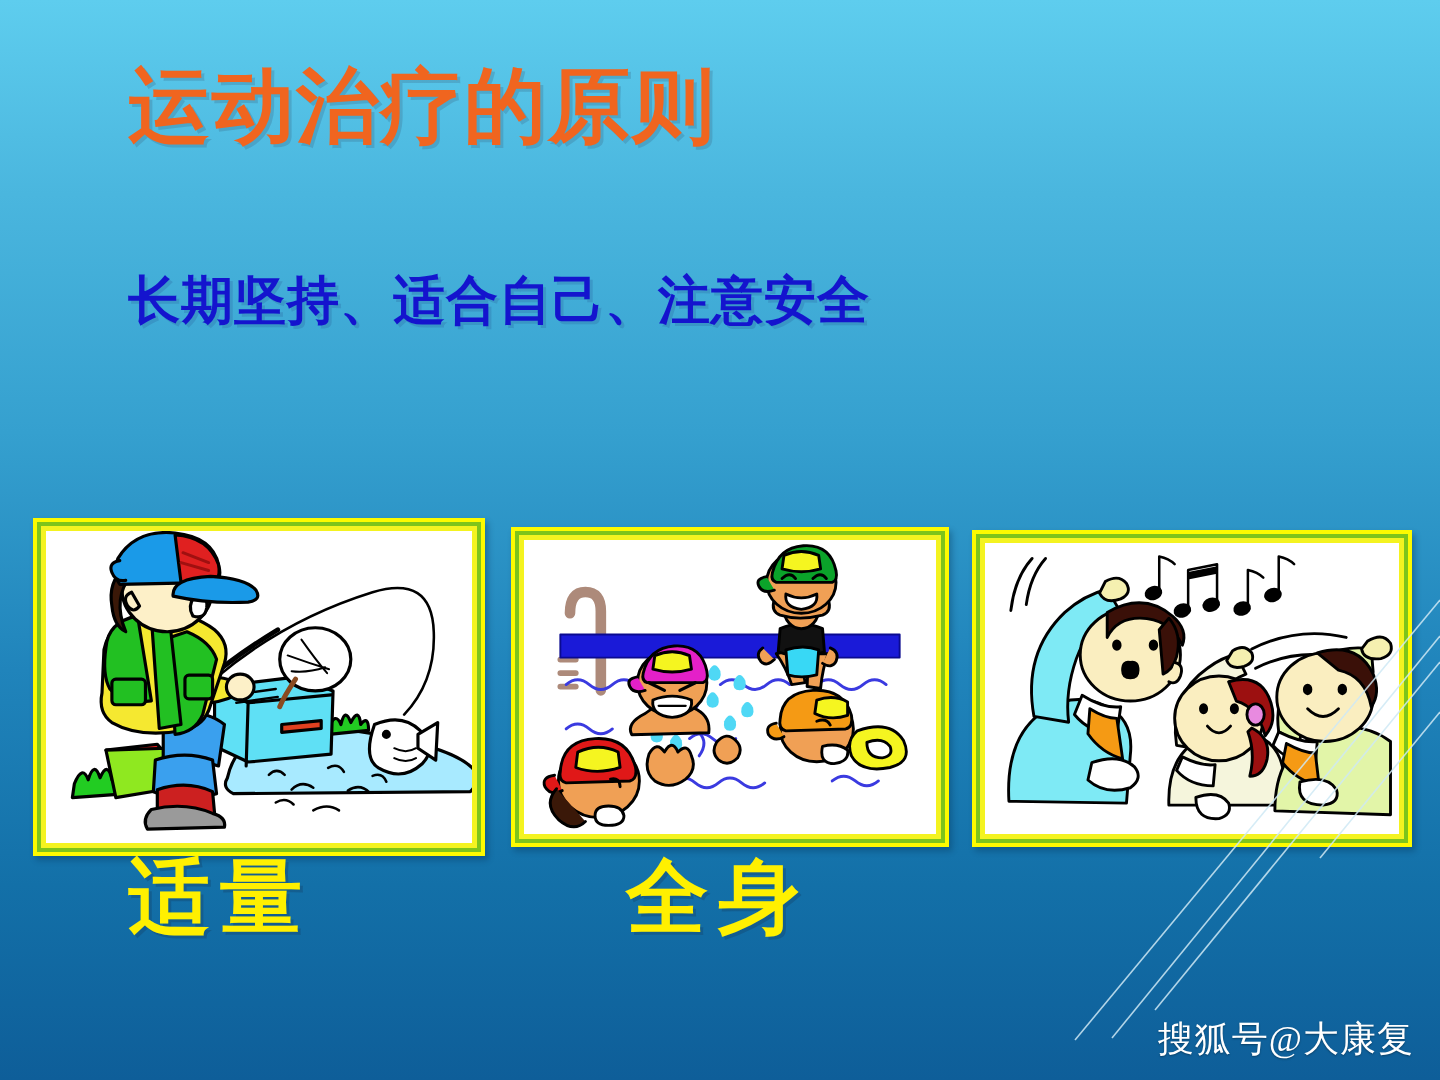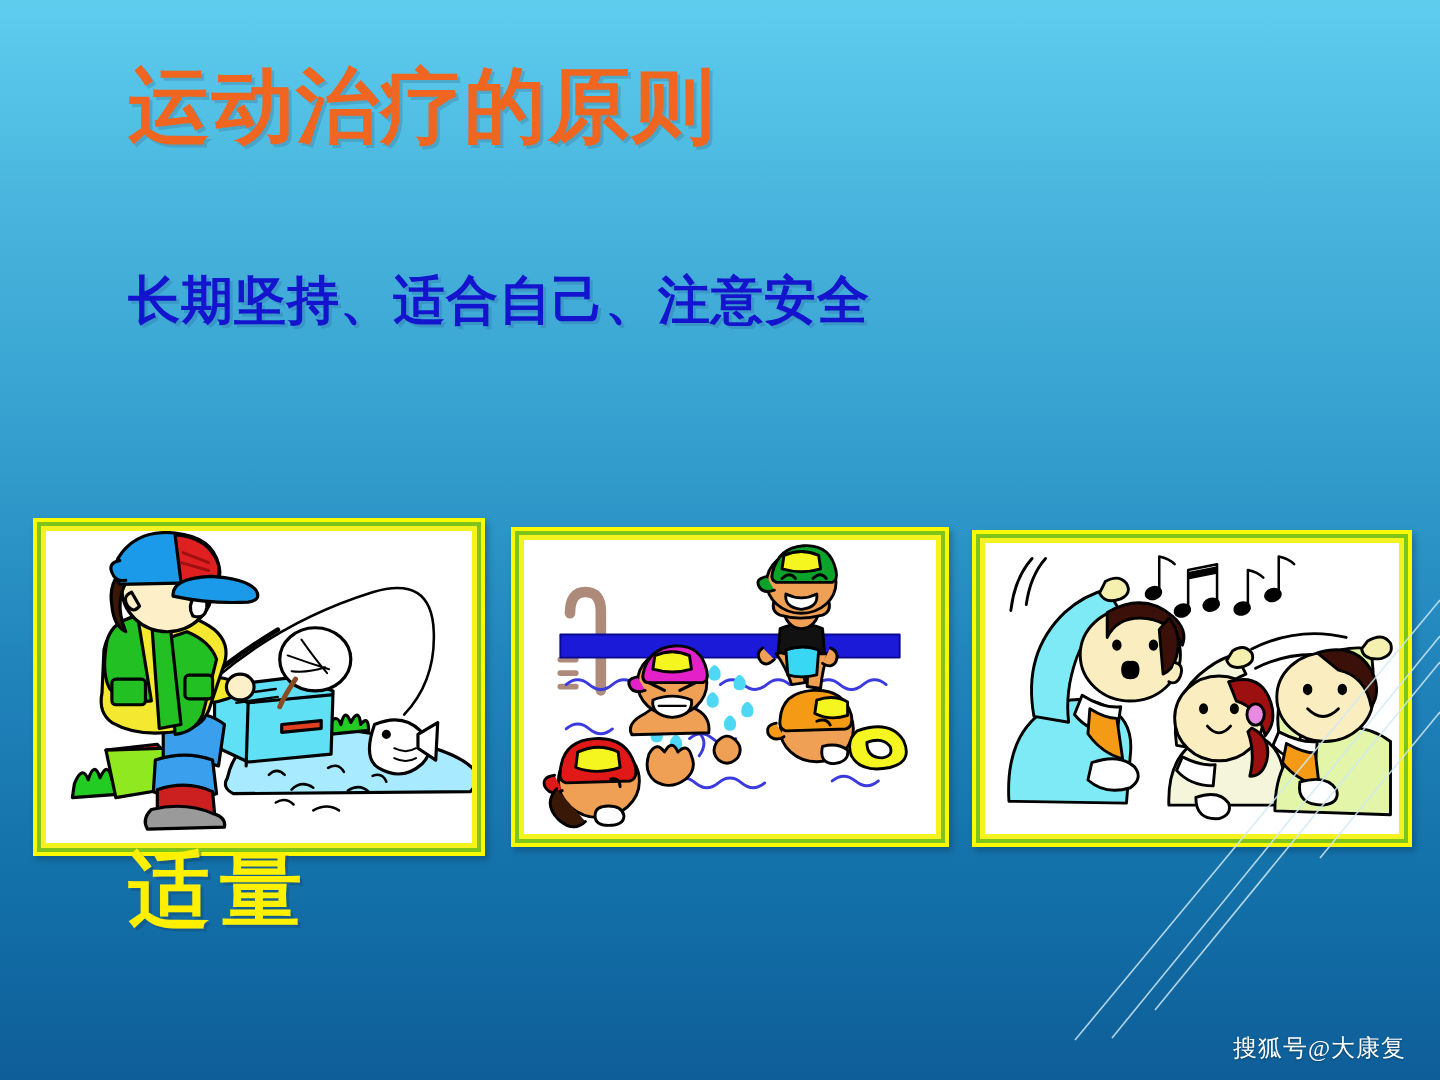--- a/index.html
+++ b/index.html
@@ -74,30 +74,31 @@
   
   .caption {
     position: absolute;
     font-size: 82px;
     font-weight: bold;
     color: #FFF000;
     letter-spacing: 10px;
     text-shadow: 3px 3px 0 rgba(20,70,110,0.40);
     white-space: nowrap;
     line-height: 1;
+    margin-top: 7px;
   }
   #caption1 { left: 128px; top: 850px; }
   #caption2 { left: 626px; top: 850px; }
   #caption3 { left: 1122px; top: 850px; }
 
   
   #watermark {
     position: absolute;
-    right: 34px; bottom: 16px;
-    font-size: 24px;
+    right: 26px; bottom: 16px;
+    font-size: 36px;
     color: #ffffff;
     letter-spacing: 1px;
     text-shadow: 0 1px 2px rgba(0,0,0,0.35);
     white-space: nowrap;
   }
 
   
   #rays { position: absolute; left:0; top:0; width:1440px; height:1080px; pointer-events:none; }
 
   
@@ -371,20 +372,21 @@
                 <ellipse cx="294" cy="54" rx="8" ry="6" fill="#000" transform="rotate(-18 294 54)"></ellipse>
               </g>
             </g>
           </svg>
         </div>
       </div>
     </div>
   </div>
 
   <div class="caption" id="caption1">适量</div>
+  <div class="caption" id="caption2">全身</div>
 
   <svg id="rays" viewBox="0 0 1440 1080">
     <g stroke="#cfe9f5" stroke-width="1.6" opacity="0.85" fill="none">
       <line x1="1440" y1="600" x2="1075" y2="1040"></line>
       <line x1="1440" y1="636" x2="1112" y2="1038"></line>
       <line x1="1440" y1="662" x2="1155" y2="1010"></line>
       <line x1="1440" y1="712" x2="1320" y2="858"></line>
     </g>
   </svg>
 

